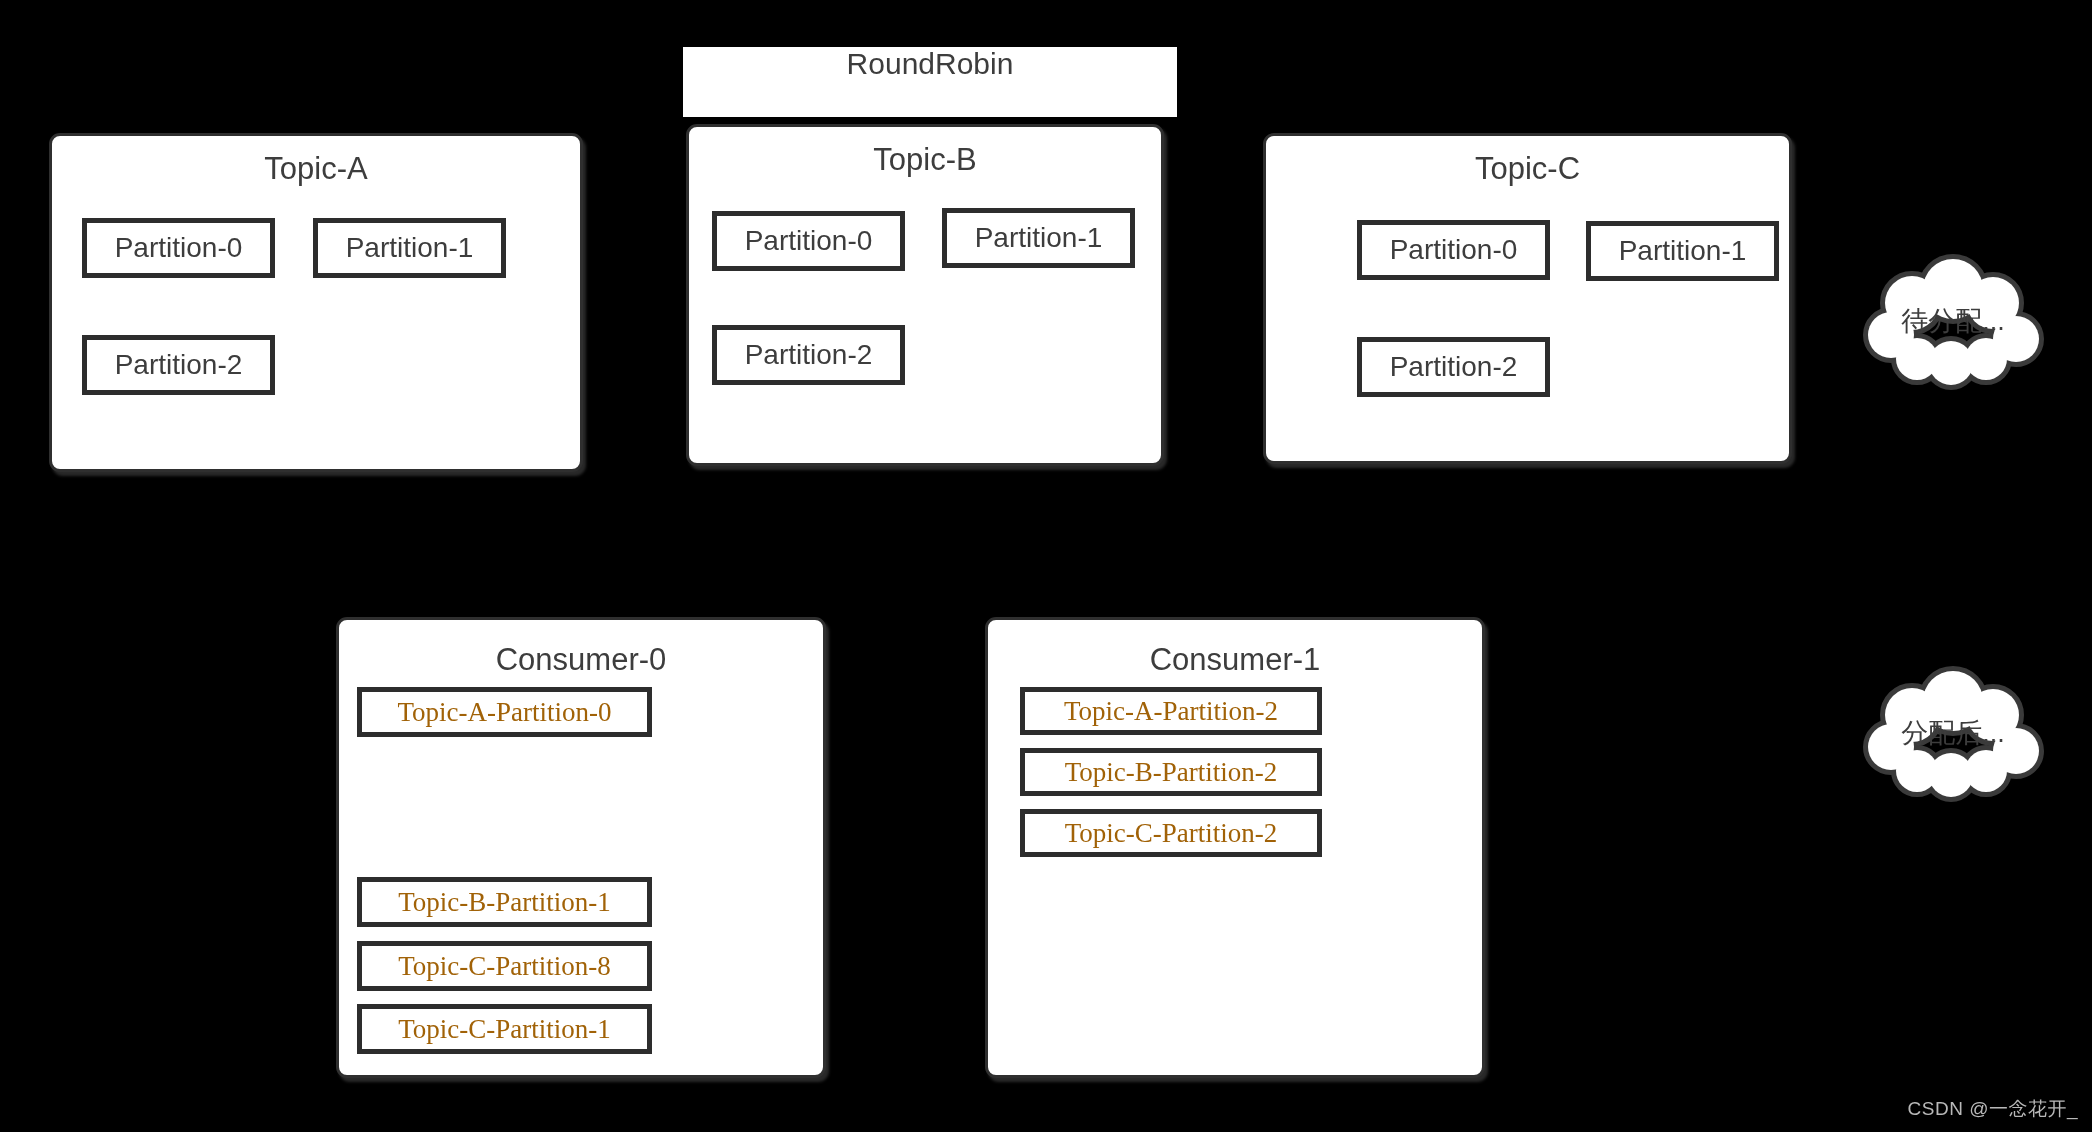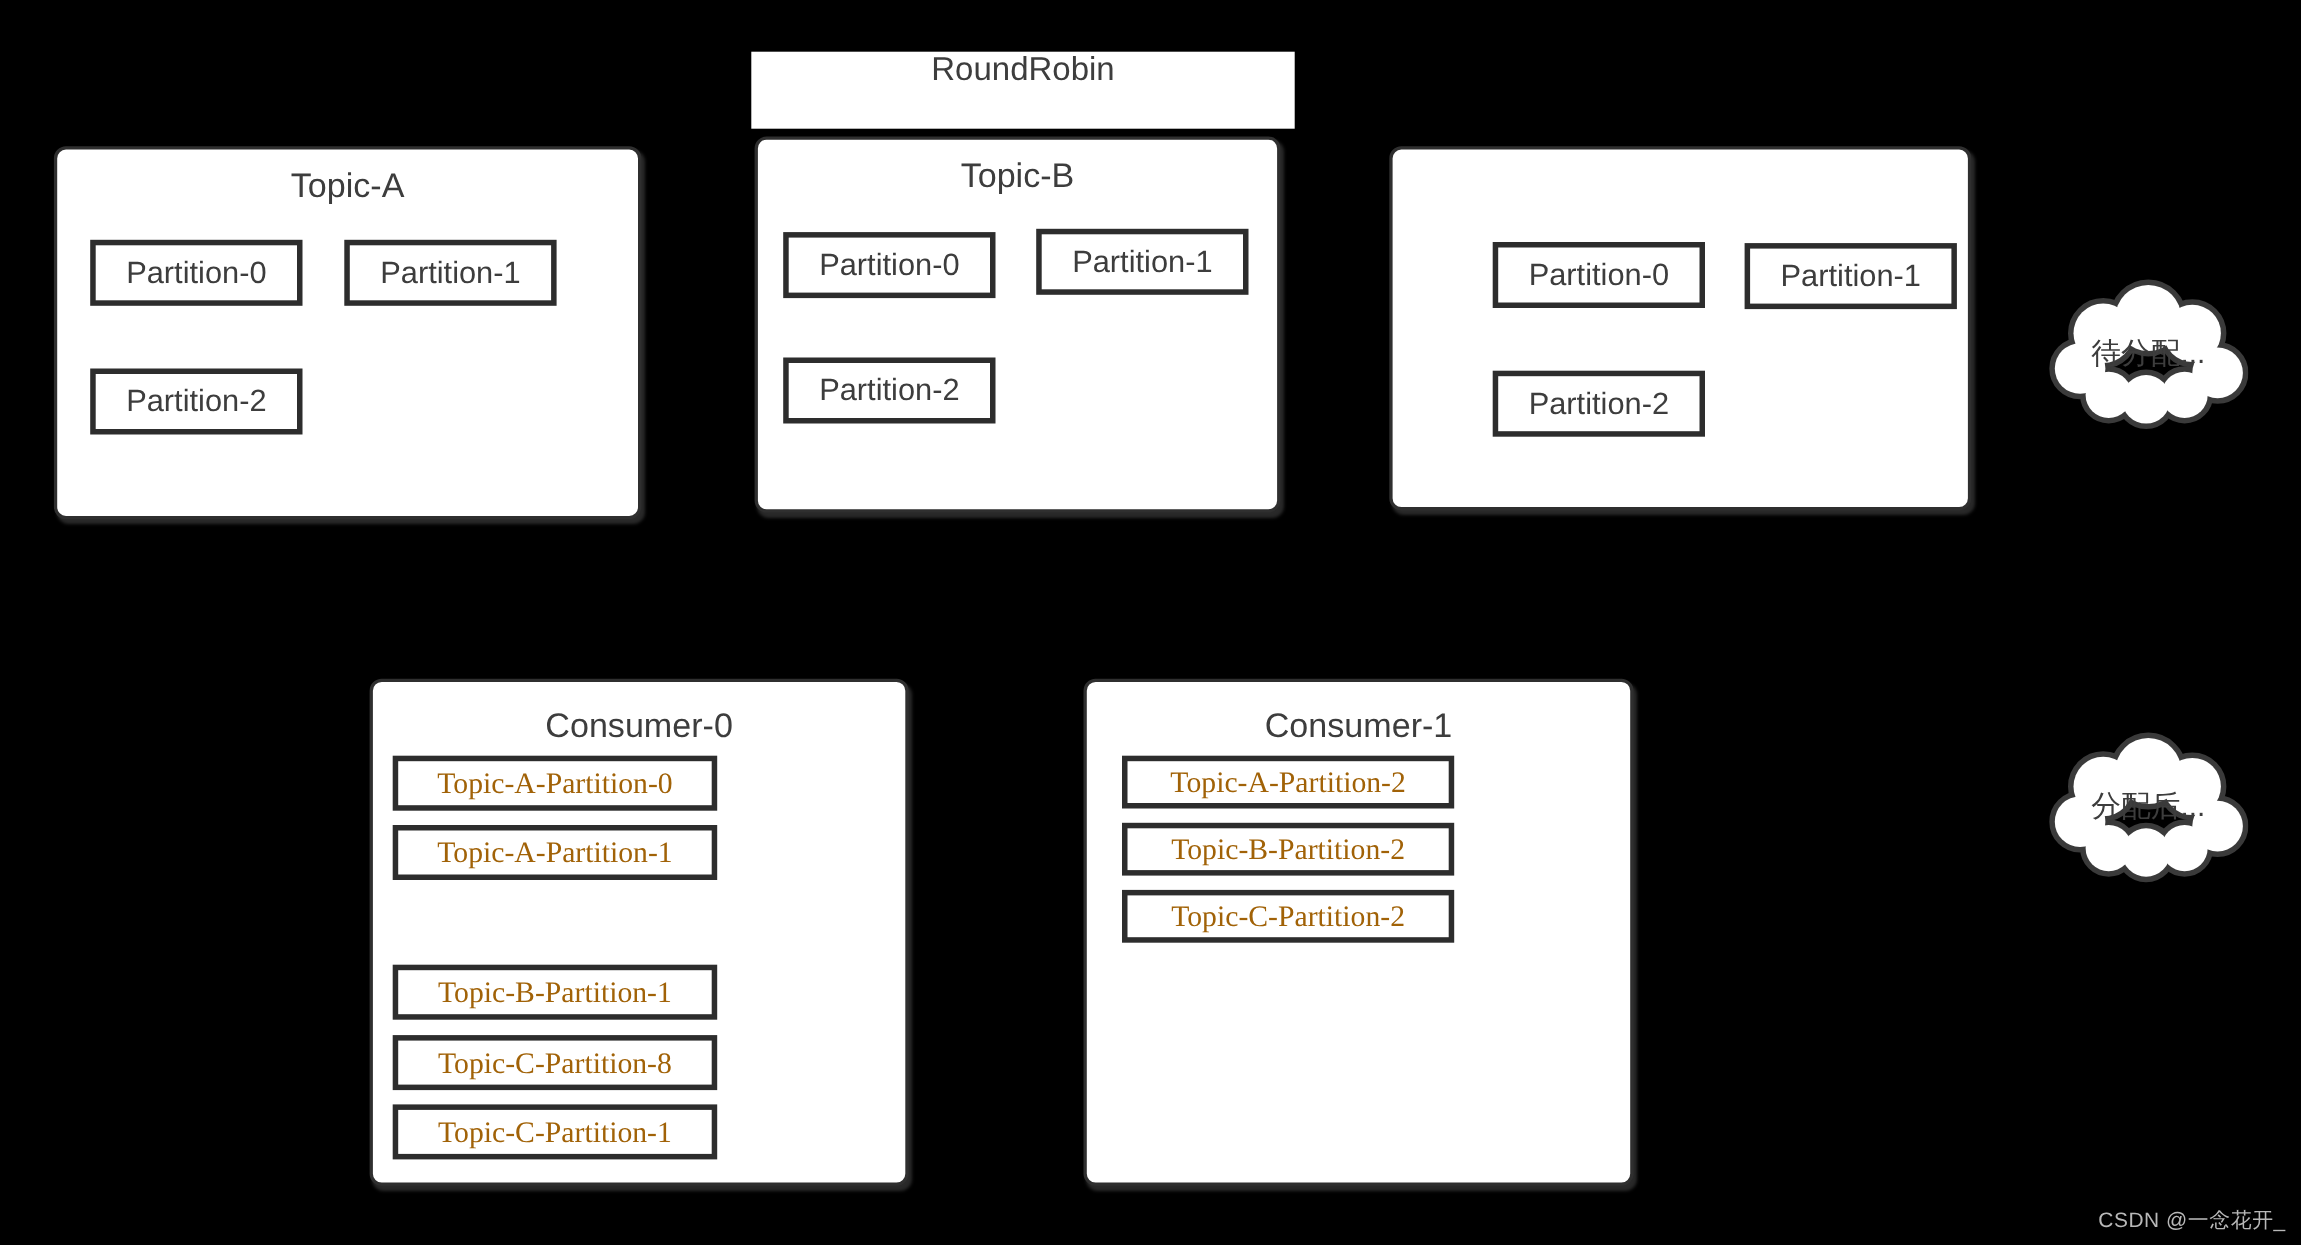--- a/index.html
+++ b/index.html
@@ -130,29 +130,29 @@
   </div>
 
   <div class="bigbox topic-b">
     <div class="box-title">Topic-B</div>
     <div class="partition pB0">Partition-0</div>
     <div class="partition pB1">Partition-1</div>
     <div class="partition pB2">Partition-2</div>
   </div>
 
   <div class="bigbox topic-c">
+    <div class="box-title">Topic-C</div>
     <div class="partition pC0">Partition-0</div>
     <div class="partition pC1">Partition-1</div>
     <div class="partition pC2">Partition-2</div>
   </div>
 
   <div class="bigbox consumer-0">
     <div class="box-title">Consumer-0</div>
     <div class="crow c0r0">Topic-A-Partition-0</div>
-    <div class="crow c0r1">Topic-A-Partition-1</div>
     <div class="crow c0r3">Topic-B-Partition-1</div>
     <div class="crow c0r4">Topic-C-Partition-8</div>
     <div class="crow c0r5">Topic-C-Partition-1</div>
   </div>
 
   <div class="bigbox consumer-1">
     <div class="box-title">Consumer-1</div>
     <div class="crow c1r0">Topic-A-Partition-2</div>
     <div class="crow c1r1">Topic-B-Partition-2</div>
     <div class="crow c1r2">Topic-C-Partition-2</div>

